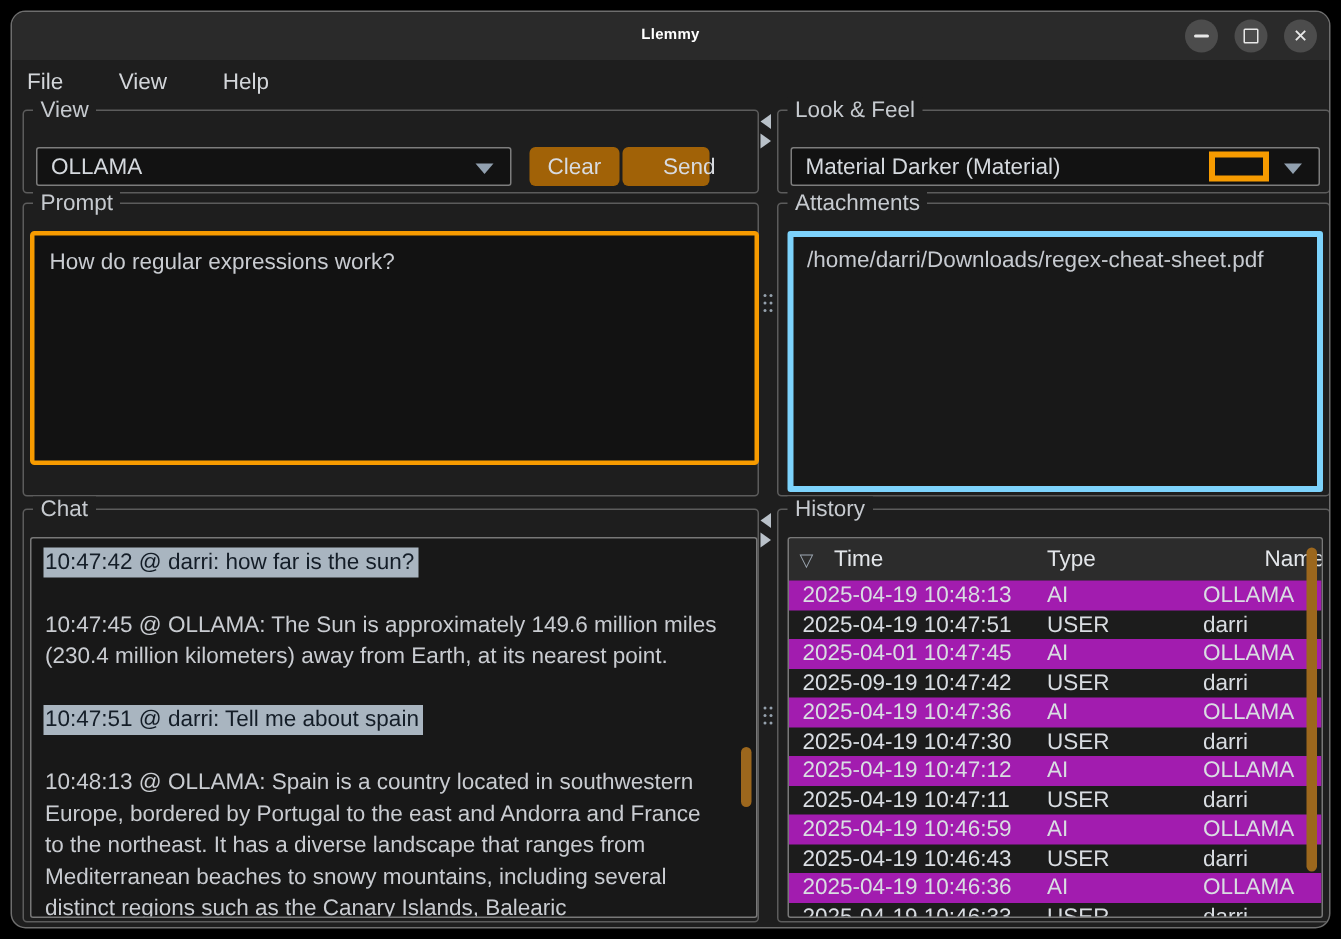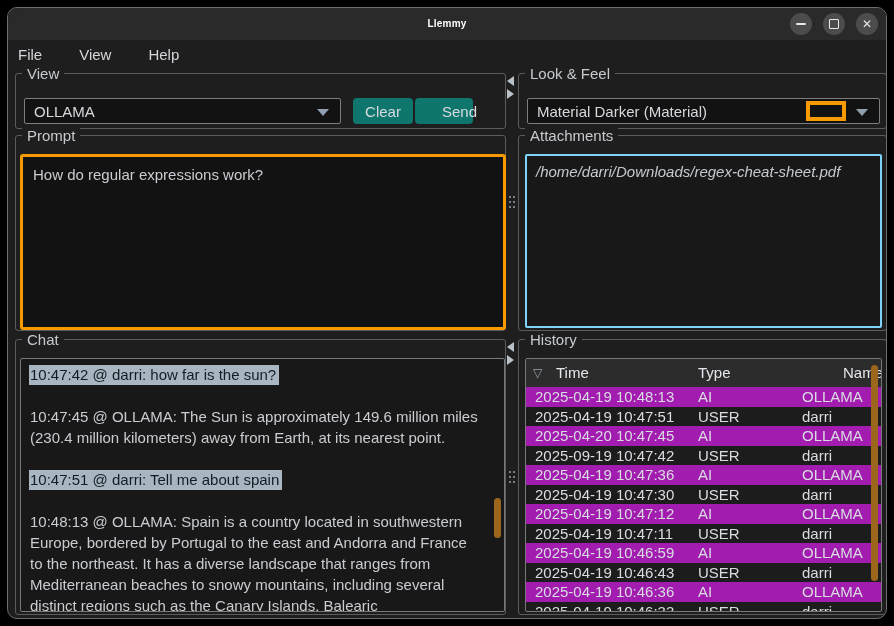--- a/index.html
+++ b/index.html
@@ -58,35 +58,35 @@
   .combo-arrow{
     position:absolute;right:11px;top:10px;width:0;height:0;
     border-left:6px solid transparent;border-right:6px solid transparent;
     border-top:7px solid #91a0af;
   }
   .focus-rect{
     position:absolute;right:33px;top:2px;width:40px;height:20px;box-sizing:border-box;
     border:4px solid #f79b00;background:#121212;
   }
   .btn{
-    position:absolute;top:24px;height:26px;background:#0f766e;border:none;border-radius:4px;
+    position:absolute;top:24px;height:26px;background:#a16207;border:none;border-radius:4px;
     color:#d8dbe0;font-size:15px;font-family:inherit;cursor:pointer;padding:0;
   }
   .btn-clear{left:337px;width:60px;}
   .btn-send{left:399px;width:58px;padding-left:27px;}
   
   .prompt-input{
-    position:absolute;left:4px;top:18px;width:486px;height:176px;box-sizing:border-box;
+    position:absolute;left:4px;top:18px;width:486px;height:156px;box-sizing:border-box;
     background:#121212;border:3px solid #f79b00;border-radius:3px;
     color:#c9ccd1;font-size:15px;line-height:21px;padding:7px 10px;cursor:text;
   }
   
   .attach-list{
     position:absolute;left:6px;top:18px;width:357px;height:174px;box-sizing:border-box;
-    background:#181818;border:2px solid #7dd3fc;border-radius:2px;overflow:hidden;font-style:italic;
+    background:#181818;border:4px solid #7dd3fc;border-radius:2px;overflow:hidden;
   }
   .attach-item{color:#c6cad0;font-size:15px;line-height:21px;padding:5px 0 0 9px;white-space:nowrap;cursor:default;}
   
   .splitter{position:absolute;left:498px;width:12px;cursor:col-resize;}
   .splitter-top{top:65px;height:258px;}
   .splitter-bottom{top:331px;height:276px;}
   .sp-arrows{position:absolute;left:1px;top:3px;display:flex;flex-direction:column;gap:3px;}
   .arr-left{width:0;height:0;border-top:5px solid transparent;border-bottom:5px solid transparent;border-right:7px solid #b9c1c9;}
   .arr-right{width:0;height:0;border-top:5px solid transparent;border-bottom:5px solid transparent;border-left:7px solid #b9c1c9;}
   .sp-grip{
@@ -225,21 +225,21 @@
             <span class="hcell c0">2025-04-19 10:48:13</span>
             <span class="hcell c1">AI</span>
             <span class="hcell c2">OLLAMA</span>
           </div>
           <div class="hrow">
             <span class="hcell c0">2025-04-19 10:47:51</span>
             <span class="hcell c1">USER</span>
             <span class="hcell c2">darri</span>
           </div>
           <div class="hrow alt">
-            <span class="hcell c0">2025-04-20 10:47:45</span>
+            <span class="hcell c0">2025-04-01 10:47:45</span>
             <span class="hcell c1">AI</span>
             <span class="hcell c2">OLLAMA</span>
           </div>
           <div class="hrow">
             <span class="hcell c0">2025-09-19 10:47:42</span>
             <span class="hcell c1">USER</span>
             <span class="hcell c2">darri</span>
           </div>
           <div class="hrow alt">
             <span class="hcell c0">2025-04-19 10:47:36</span>

